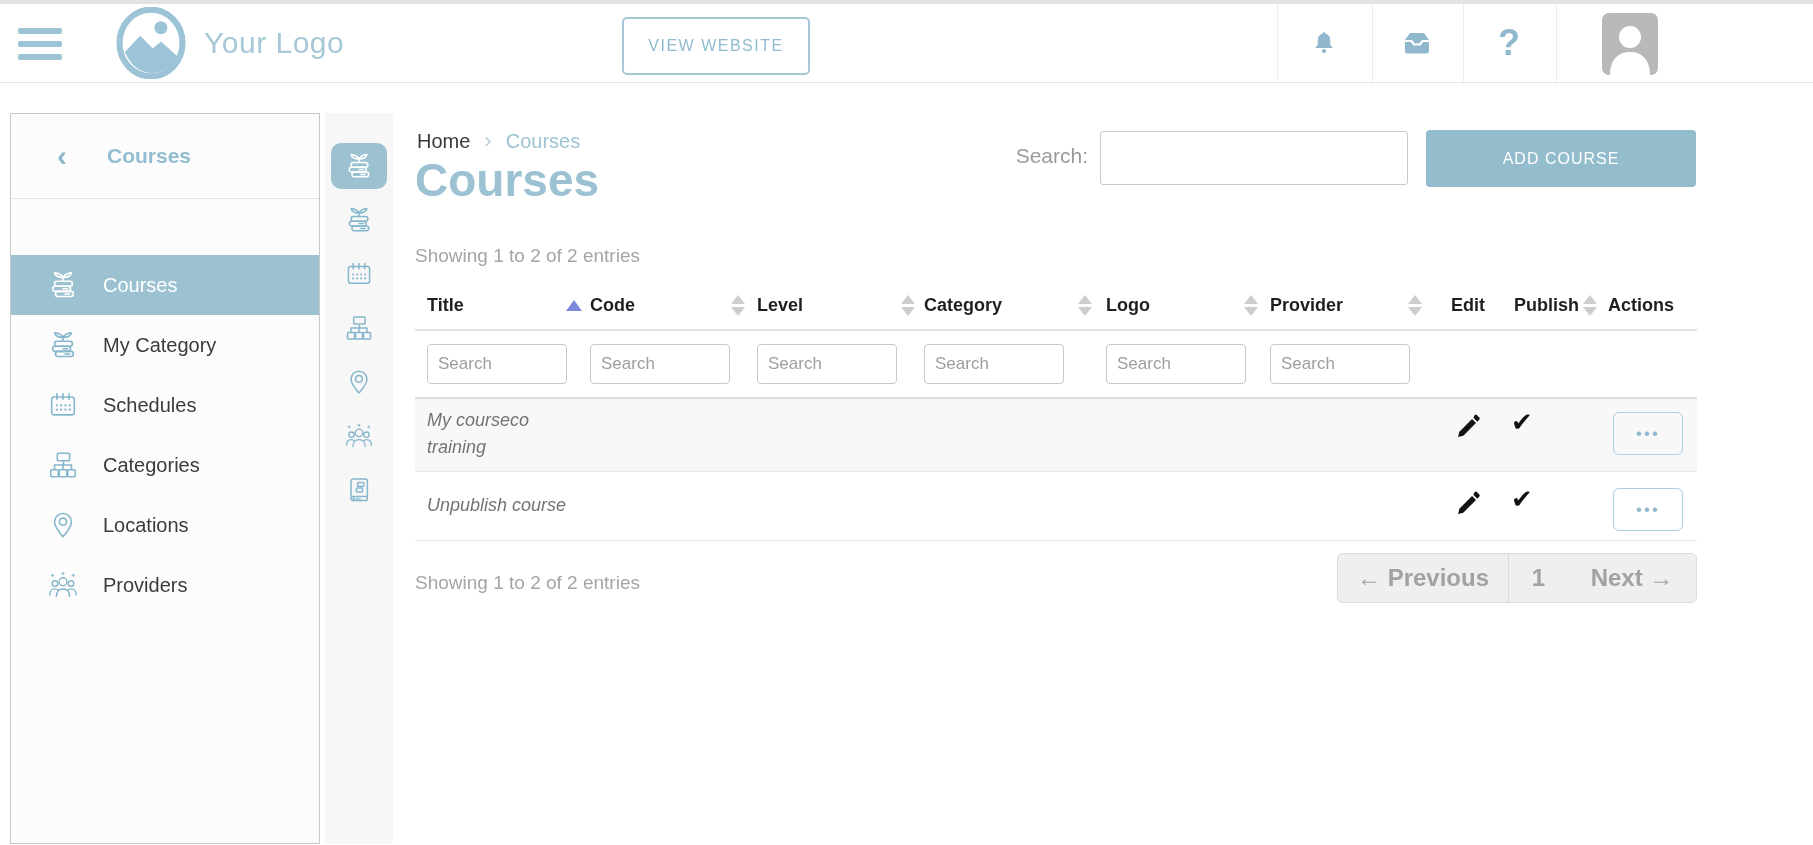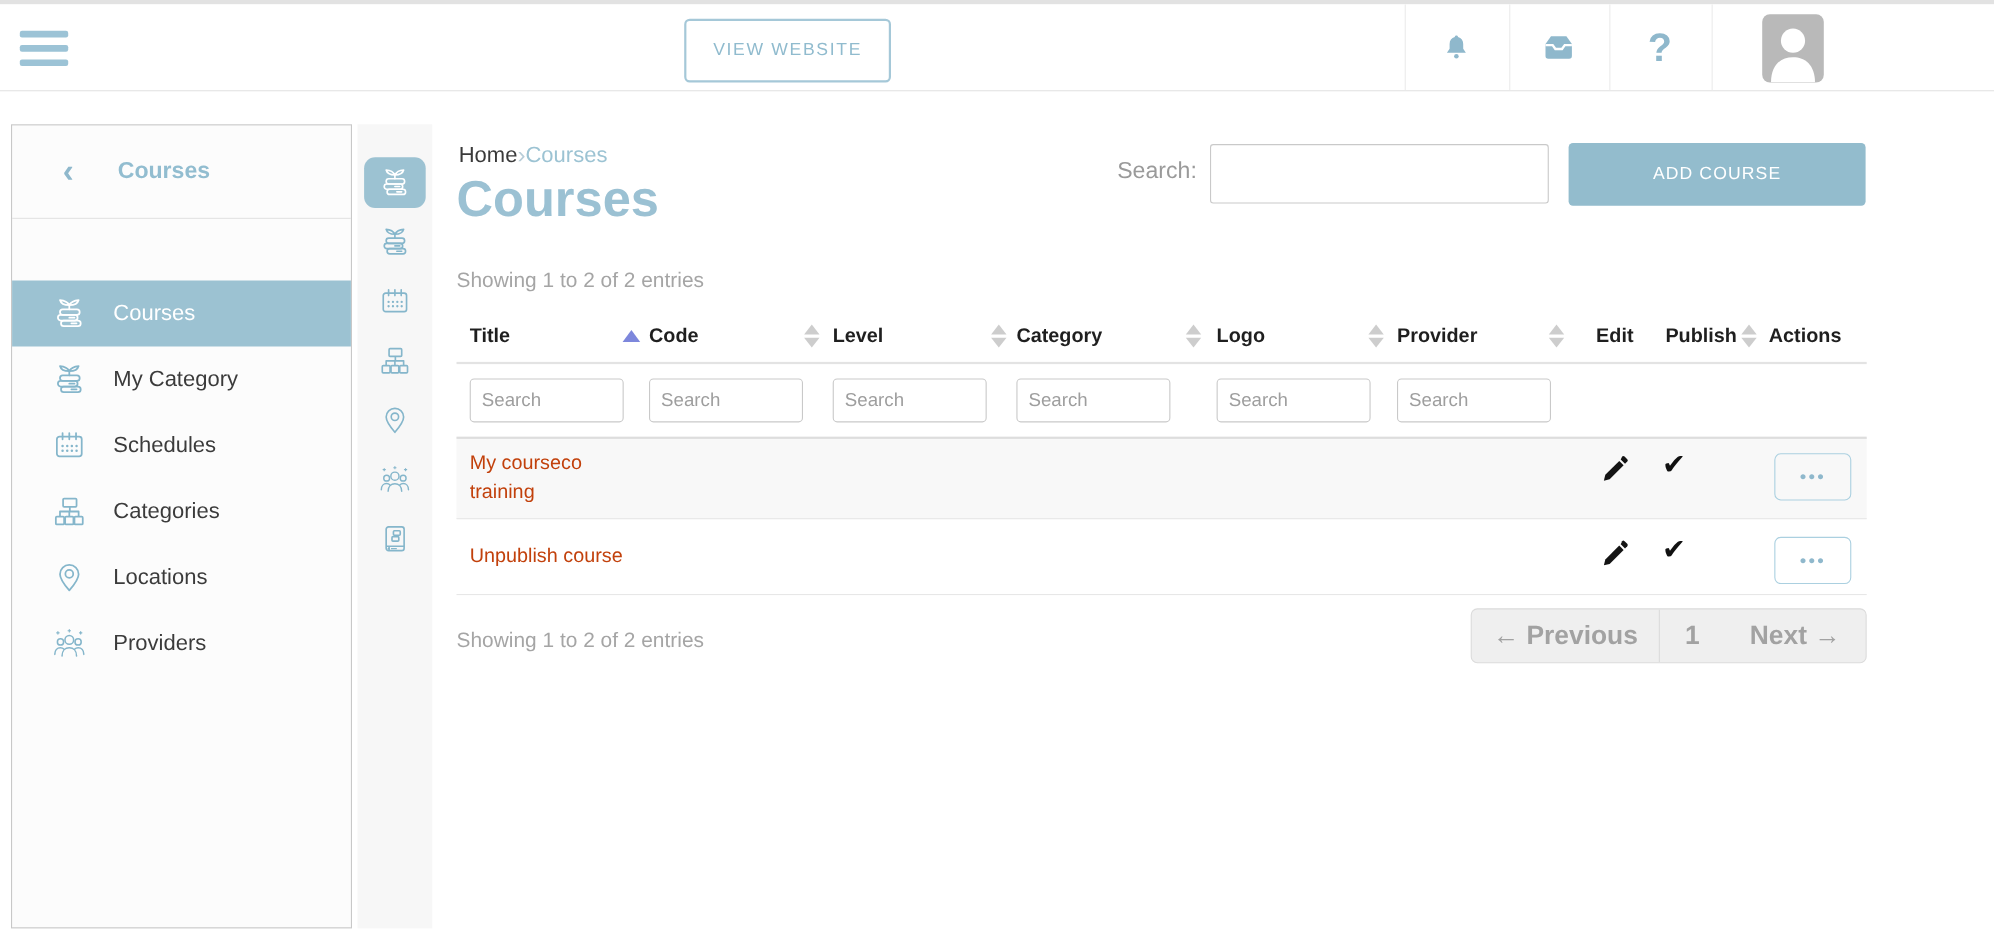--- a/index.html
+++ b/index.html
@@ -37,21 +37,21 @@
   .side-item.active .icon{color:#fff;}
   .icon svg{width:100%;height:100%;display:block;}
   
   .rail{position:absolute;left:325px;top:113px;width:68px;height:731px;background:#f7f7f7;
     display:flex;flex-direction:column;align-items:center;padding-top:30px;box-sizing:border-box;}
   .rail-item{width:56px;height:46px;margin-bottom:8px;border-radius:10px;display:flex;align-items:center;
     justify-content:center;color:#85b6cb;cursor:pointer;}
   .rail-item .icon{width:30px;height:30px;}
   .rail-item.active{background:#9cc2d2;color:#fff;}
   
-  .breadcrumb{position:absolute;left:417px;top:128px;font-size:20px;display:flex;gap:0;align-items:center;}
+  .breadcrumb{position:absolute;left:417px;top:128px;font-size:20px;display:flex;gap:14px;align-items:center;}
   .crumb-home{color:#3a3a3a;cursor:pointer;}
   .crumb-sep{color:#b8cdd8;font-size:22px;}
   .crumb-current{color:#9cc3d3;cursor:pointer;}
   .page-title{position:absolute;left:415px;top:153px;font-size:46px;font-weight:bold;color:#9bc1d3;}
   .search-label{position:absolute;left:1000px;top:144px;width:88px;text-align:right;font-size:21px;color:#9a9a9a;}
   .search-input{position:absolute;left:1100px;top:131px;width:308px;height:54px;box-sizing:border-box;
     border:1px solid #c9c9c9;border-radius:3px;font-size:18px;padding:0 12px;color:#333;background:#fff;}
   .add-course{position:absolute;left:1426px;top:130px;width:270px;height:57px;background:#93bccd;border:none;
     border-radius:4px;color:#fff;font-size:16px;letter-spacing:1px;cursor:pointer;font-family:"Liberation Sans",sans-serif;}
   .summary{position:absolute;font-size:19px;color:#a5a5a5;}
@@ -68,21 +68,21 @@
   .sorter .down{border-top:9px solid #cdcdcd;}
   .sorter.asc .up{border-left-width:8px;border-right-width:8px;border-bottom:11px solid #7d87dc;}
   .thead-line{position:absolute;left:415px;top:329px;width:1282px;height:2px;background:#e3e3e3;}
   .filters{position:absolute;left:415px;top:344px;width:1282px;height:40px;}
   .col-filter{position:absolute;top:0;width:140px;height:40px;box-sizing:border-box;border:1px solid #c9c9c9;
     border-radius:4px;font-size:17px;padding:0 10px;color:#444;background:#fff;}
   .col-filter::placeholder{color:#9e9e9e;}
   .rows{position:absolute;left:415px;top:397px;width:1282px;}
   .trow{position:relative;width:1282px;border-bottom:1px solid #e7e7e7;}
   .trow.odd{background:#f8f8f8;border-top:2px solid #dddddd;}
-  .row-title{position:absolute;left:12px;width:165px;font-size:18px;color:#c2410c;line-height:27px;}
+  .row-title{position:absolute;left:12px;width:165px;font-size:18px;color:#737373;line-height:27px;font-style:italic;}
   .edit-btn,.publish-btn{position:absolute;background:none;border:none;padding:0;cursor:pointer;}
   .edit-btn{left:1040px;width:28px;height:28px;color:#141414;}
   .publish-btn{left:1096px;font-size:26px;color:#111;line-height:1;}
   .actions-btn{position:absolute;left:1198px;width:70px;height:43px;border:1px solid #abd0e0;border-radius:6px;
     background:transparent;color:#8fb8cc;font-size:17px;letter-spacing:2px;cursor:pointer;}
   
   .pagination{position:absolute;left:1337px;top:553px;width:360px;height:50px;background:#efefef;
     border:1px solid #dbdbdb;border-radius:6px;display:flex;box-sizing:border-box;overflow:hidden;}
   .pg{display:flex;align-items:center;justify-content:center;font-size:24px;font-weight:bold;color:#a2a2a2;
     background:transparent;border:none;border-right:1px solid #dbdbdb;cursor:pointer;font-family:"Liberation Sans",sans-serif;}
@@ -96,20 +96,30 @@
 
 <div class="top-strip"></div>
 
 <header class="app-header">
   <button class="hamburger">
     <div class="bar"></div>
     <div class="bar"></div>
     <div class="bar" style="margin-bottom:0"></div>
   </button>
 
+  <div class="logo-wrap">
+    <span class="icon" style="width:78px;height:72px;display:block;">
+      <svg viewBox="0 0 40 40">
+        <ellipse cx="20" cy="20" rx="17.5" ry="18.5" stroke="#9cc3d6" stroke-width="3.4" fill="none"></ellipse>
+        <circle cx="25.5" cy="11.5" r="3.6" fill="#9cc3d6"></circle>
+        <path d="M5.5 25 L14 16 L21 23 L25.5 19.2 L34.5 27.2 C32 33.4 26.6 36.6 20 36.6 C13.4 36.6 8.4 31.8 5.5 25 Z" fill="#9cc3d6"></path>
+      </svg>
+    </span>
+    <span class="logo-text">Your Logo</span>
+  </div>
 
   <button class="view-website">VIEW WEBSITE</button>
 
   <div class="hdr-div" style="left:1277px"></div>
   <div class="hdr-div" style="left:1372px"></div>
   <div class="hdr-div" style="left:1463px"></div>
   <div class="hdr-div" style="left:1556px"></div>
 
   <button class="hdr-icon-btn" style="left:1295px">
     <span class="icon" style="width:30px;height:32px;display:block;">

